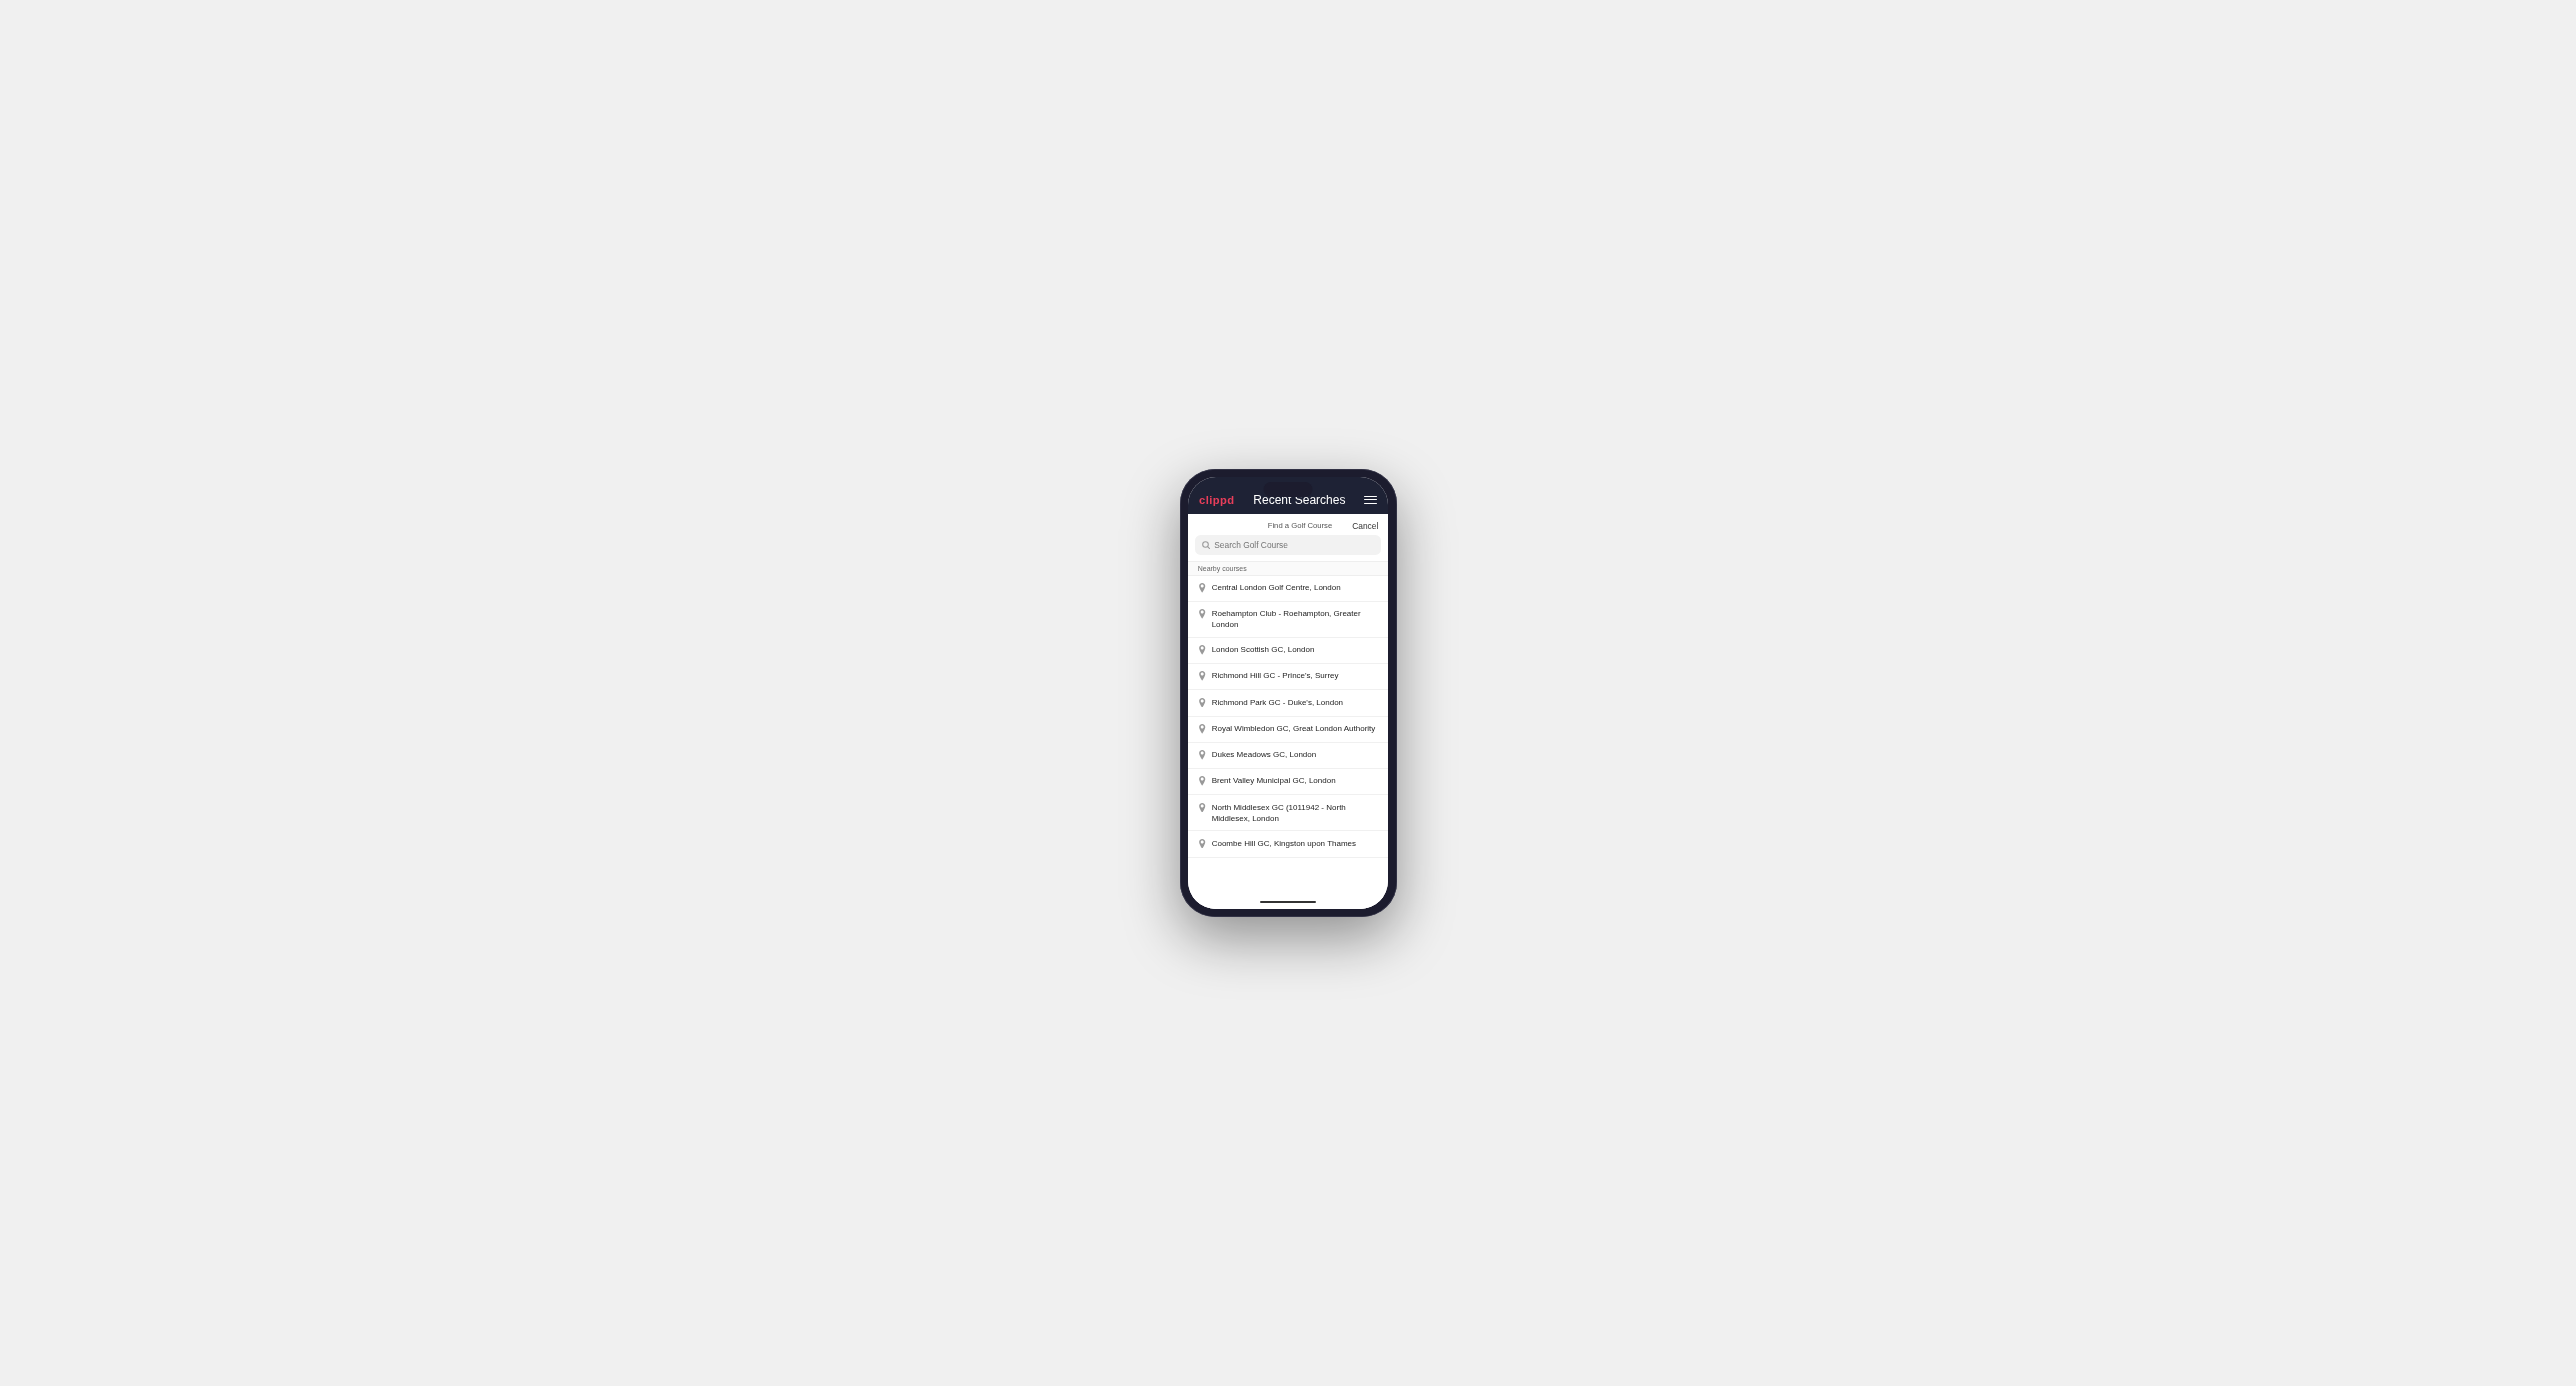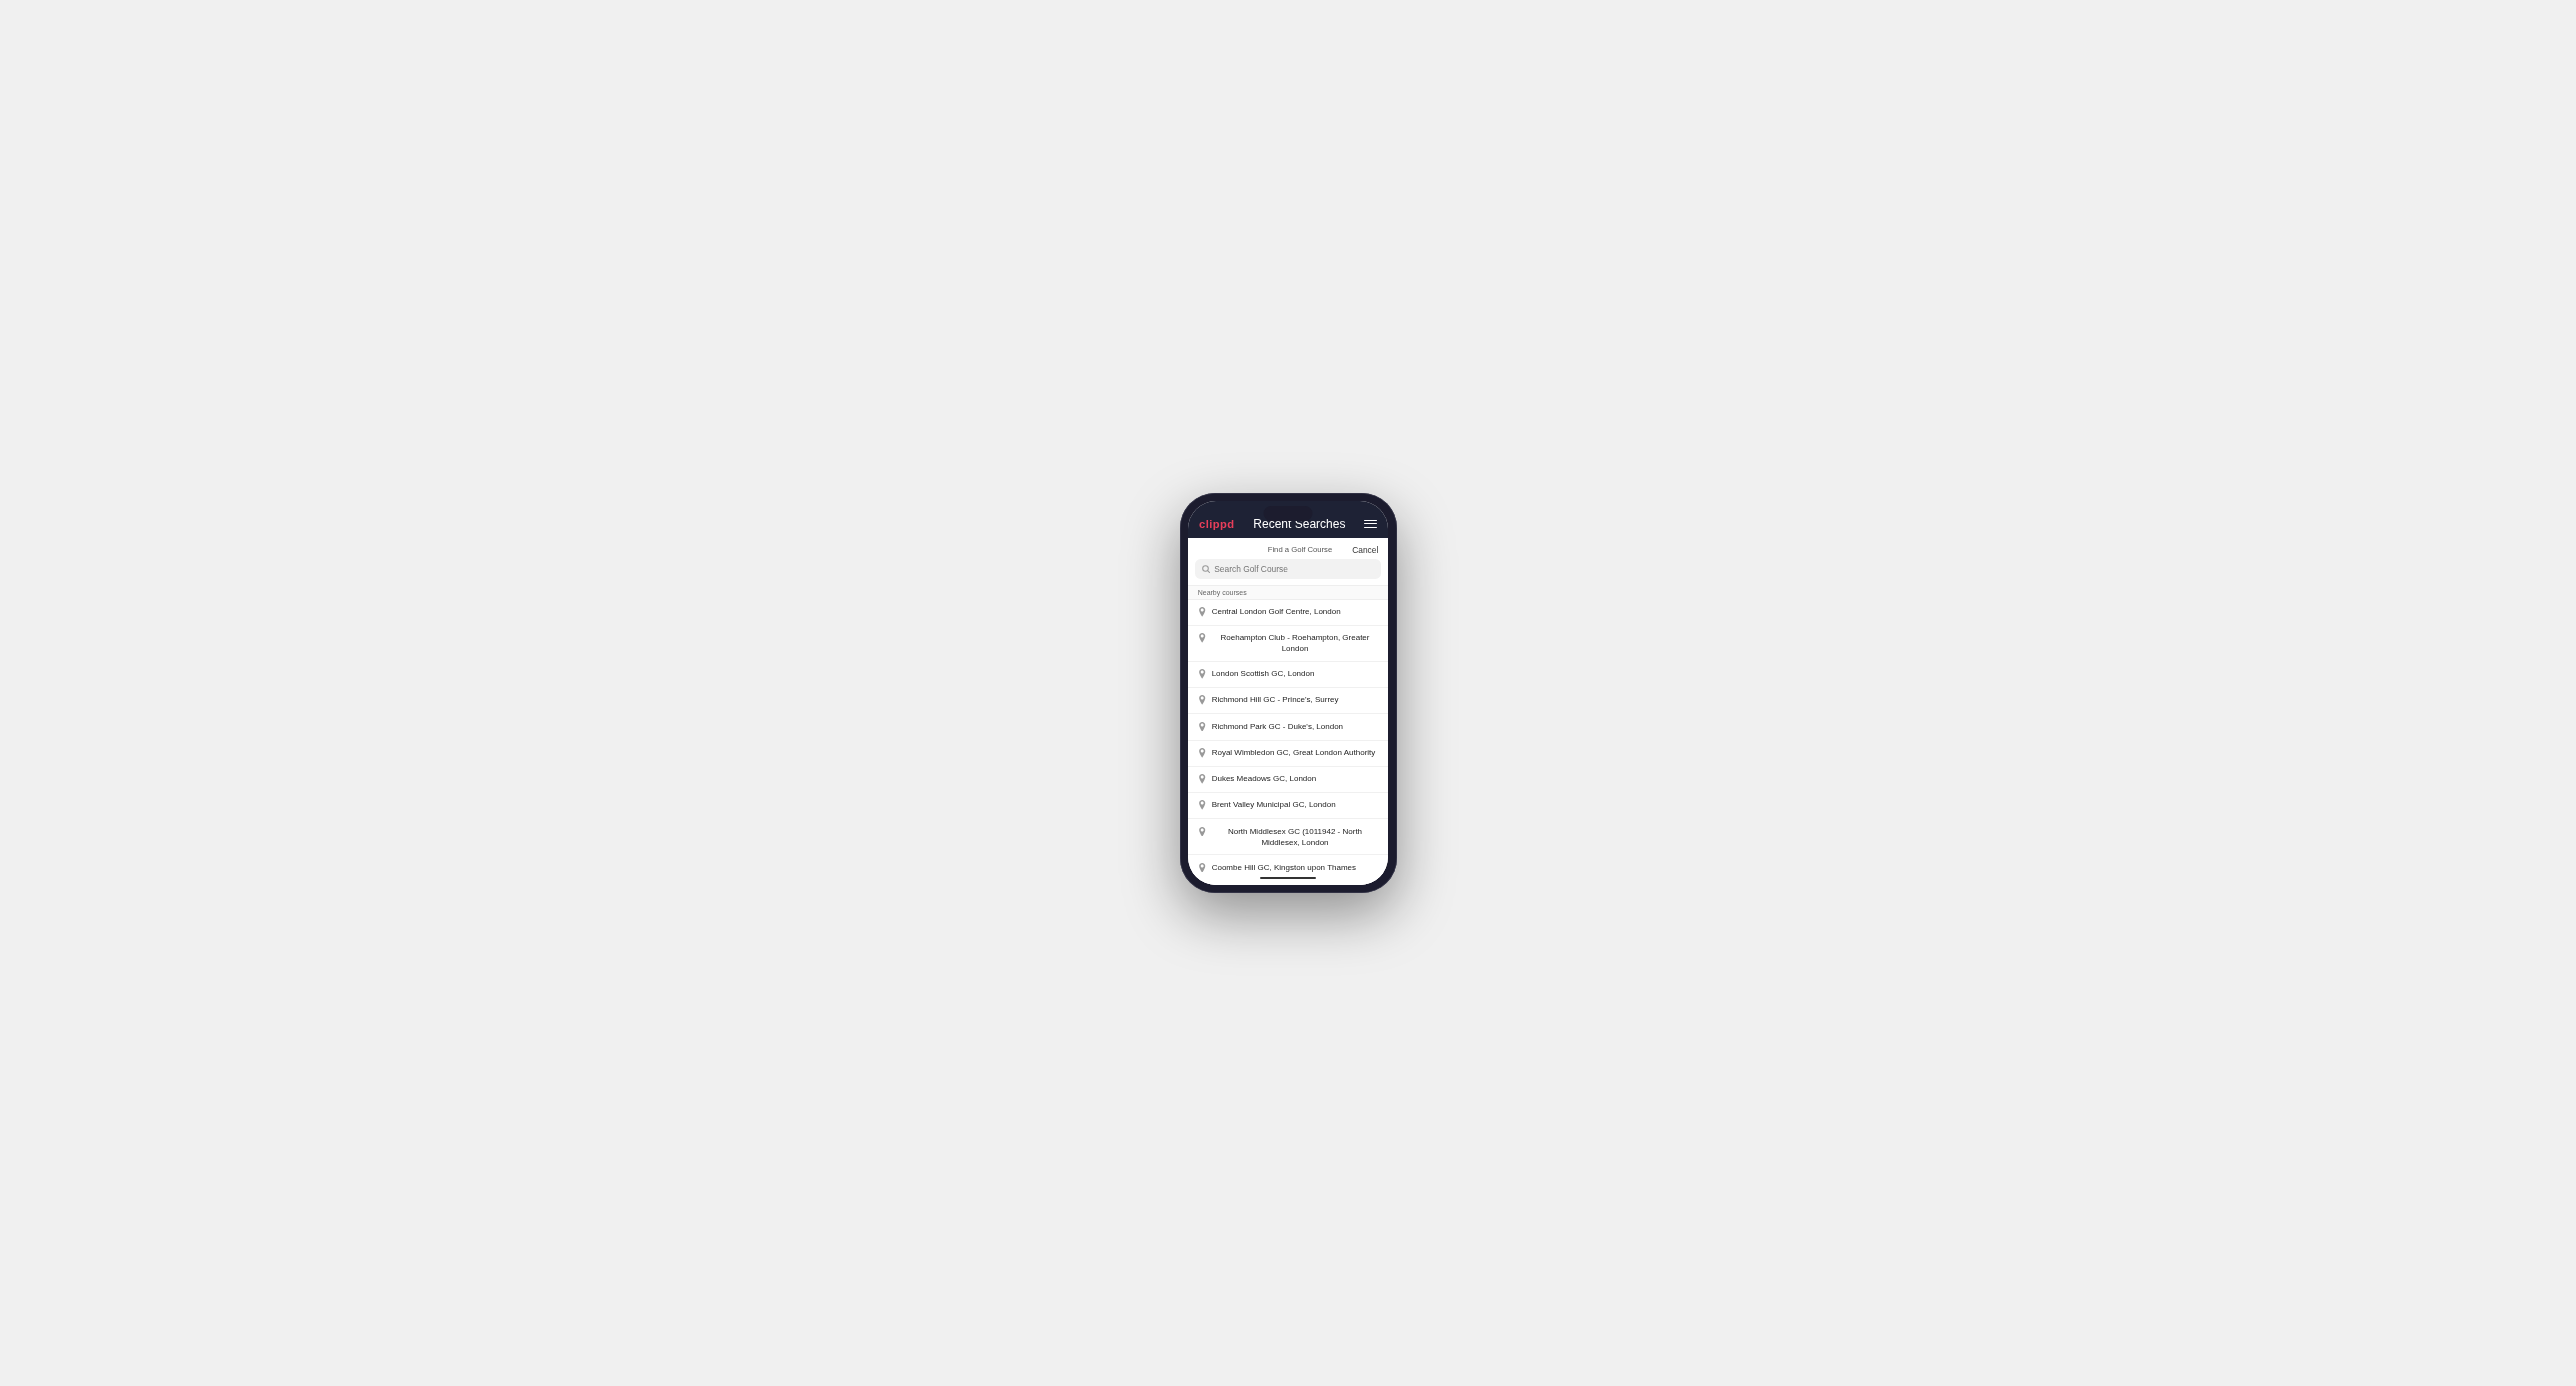--- a/index.html
+++ b/index.html
@@ -8,21 +8,21 @@
       background: #f0f0f0;
       display: flex;
       justify-content: center;
       align-items: center;
       min-height: 100vh;
       font-family: -apple-system, BlinkMacSystemFont, 'SF Pro Text', 'Helvetica Neue', Arial, sans-serif;
     }
 
     .phone-outer {
       width: 217px;
-      height: 400px;
+      height: 448px;
       background: #1c1c2e;
       border-radius: 35px;
       padding: 8.4px;
       box-shadow: 0 21px 56px rgba(0,0,0,0.4), inset 0 0 0 0.7px #3a3a4e;
       position: relative;
     }
 
     .phone-screen {
       width: 100%;
       height: 100%;
@@ -171,21 +171,20 @@
 
     .pin-icon svg {
       width: 8.4px;
       height: 9.8px;
     }
 
     .course-name {
       font-size: 8px;
       color: #222;
       line-height: 1.4;
-      text-align: center;
     }
 
     
     .home-indicator {
       background: #fff;
       display: flex;
       justify-content: center;
       align-items: center;
       padding: 4.2px 0 5.6px;
       flex-shrink: 0;

